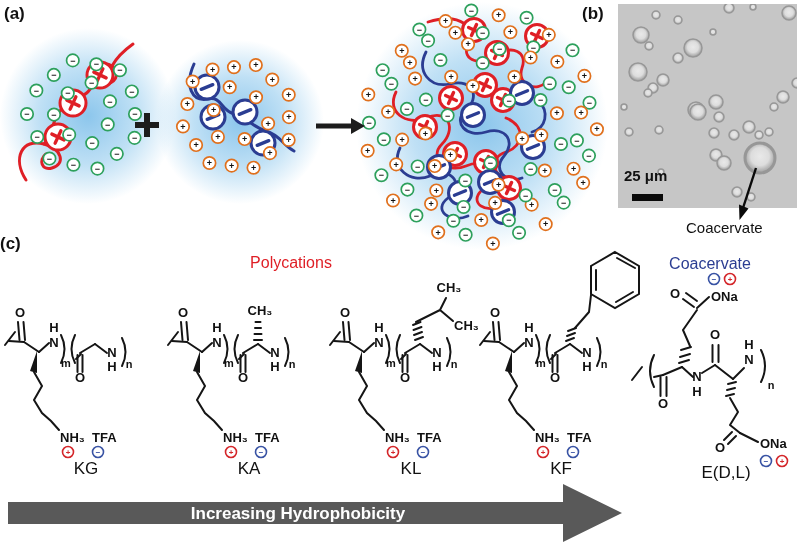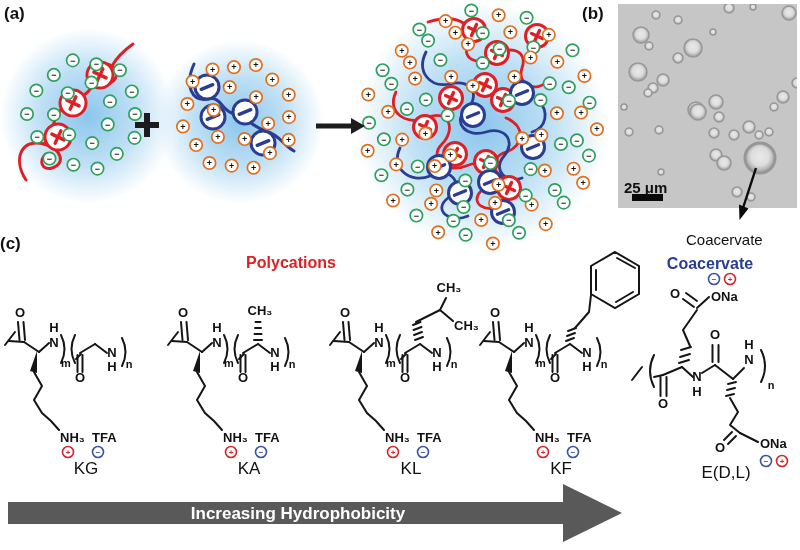--- a/index.html
+++ b/index.html
@@ -1,22 +1,22 @@
 <!DOCTYPE html>
 <html style="--redC: #df1f26; --blueC: #2b3d92; --redT: #df1f26; --blueT: #2b3d92; --chgR: #d4262a; --chgB: #3953a4;"><head>
 <meta charset="utf-8">
 <style>
   html,body{margin:0;padding:0;background:#fff;}
   .fig{position:relative;width:800px;height:550px;background:#fff;overflow:hidden;
        font-family:"Liberation Sans",sans-serif;}
   .plabel{position:absolute;font-weight:bold;font-size:17px;color:#111;}
-  .title{position:absolute;font-weight:bold;font-size:16px;text-align:center;}
+  .title{position:absolute;font-weight:normal;font-size:16px;text-align:center;}
   .title.red{color:var(--redT);}
   .title.blue{color:var(--blueT);}
-  .smalltext{position:absolute;font-size:15px;color:#111;margin-top:12px;}
+  .smalltext{position:absolute;font-size:15px;color:#111;}
   svg{position:absolute;display:block;}
   
   .bond{stroke:#151515;stroke-width:2;fill:none;stroke-linecap:round;}
   .wedge{fill:#151515;stroke:none;}
   .atom{font:bold 13px "Liberation Sans",sans-serif;fill:#111;text-anchor:middle;}
   .grp{font:bold 13px "Liberation Sans",sans-serif;fill:#111;text-anchor:start;}
   .sub{font:bold 11px "Liberation Sans",sans-serif;fill:#111;text-anchor:middle;}
   .lbl{font:17px "Liberation Sans",sans-serif;fill:#111;text-anchor:middle;}
   .ionSym{font:bold 9px "Liberation Sans",sans-serif;fill:#111;text-anchor:middle;}
   .chgSym{font:bold 8px "Liberation Sans",sans-serif;text-anchor:middle;}

